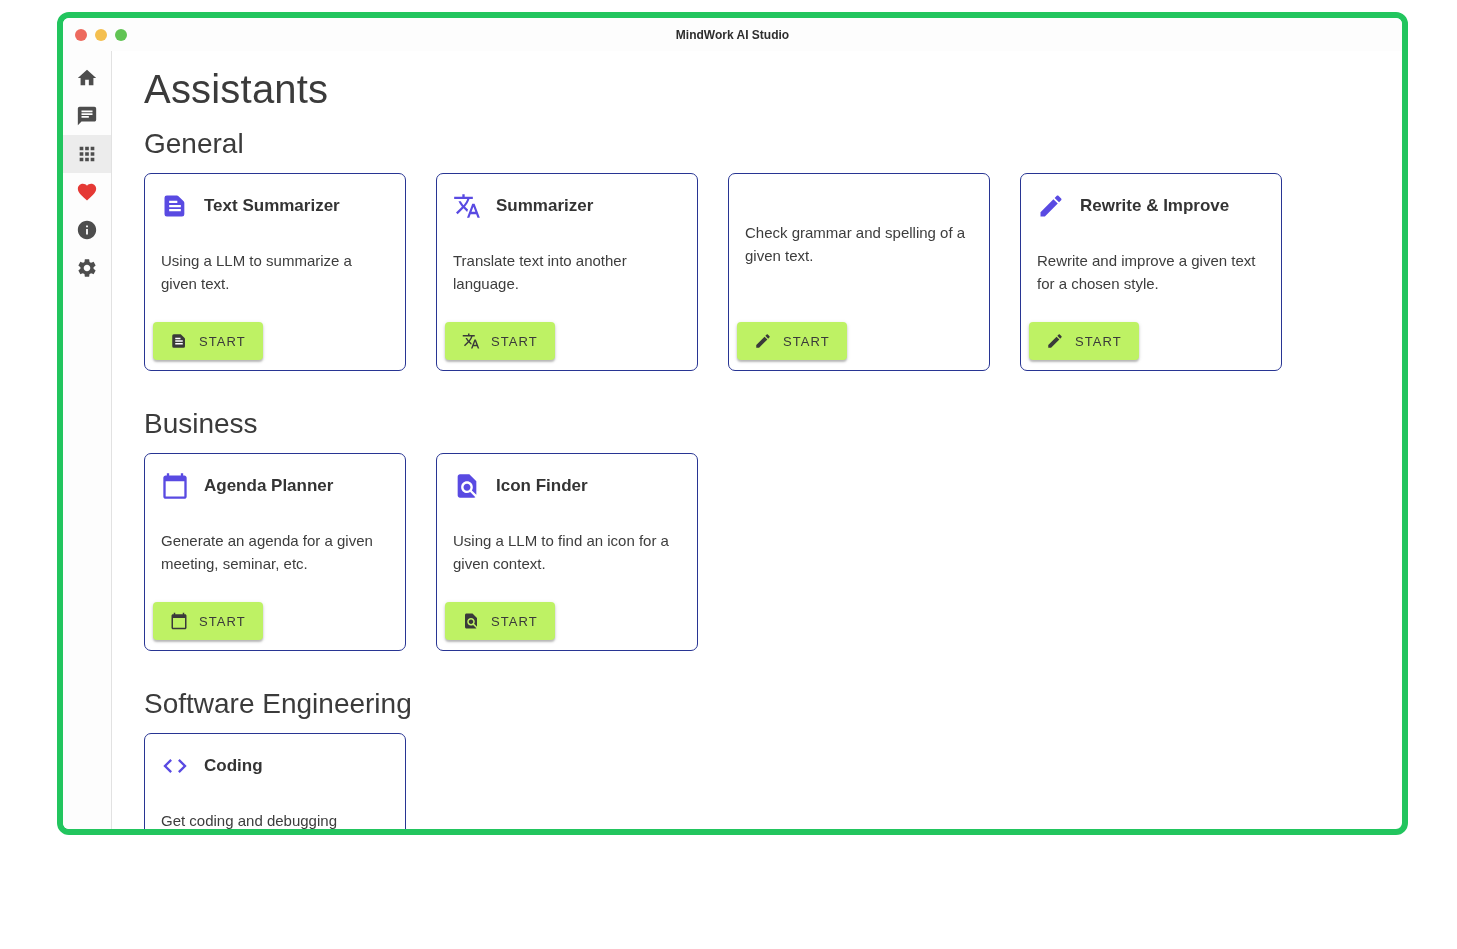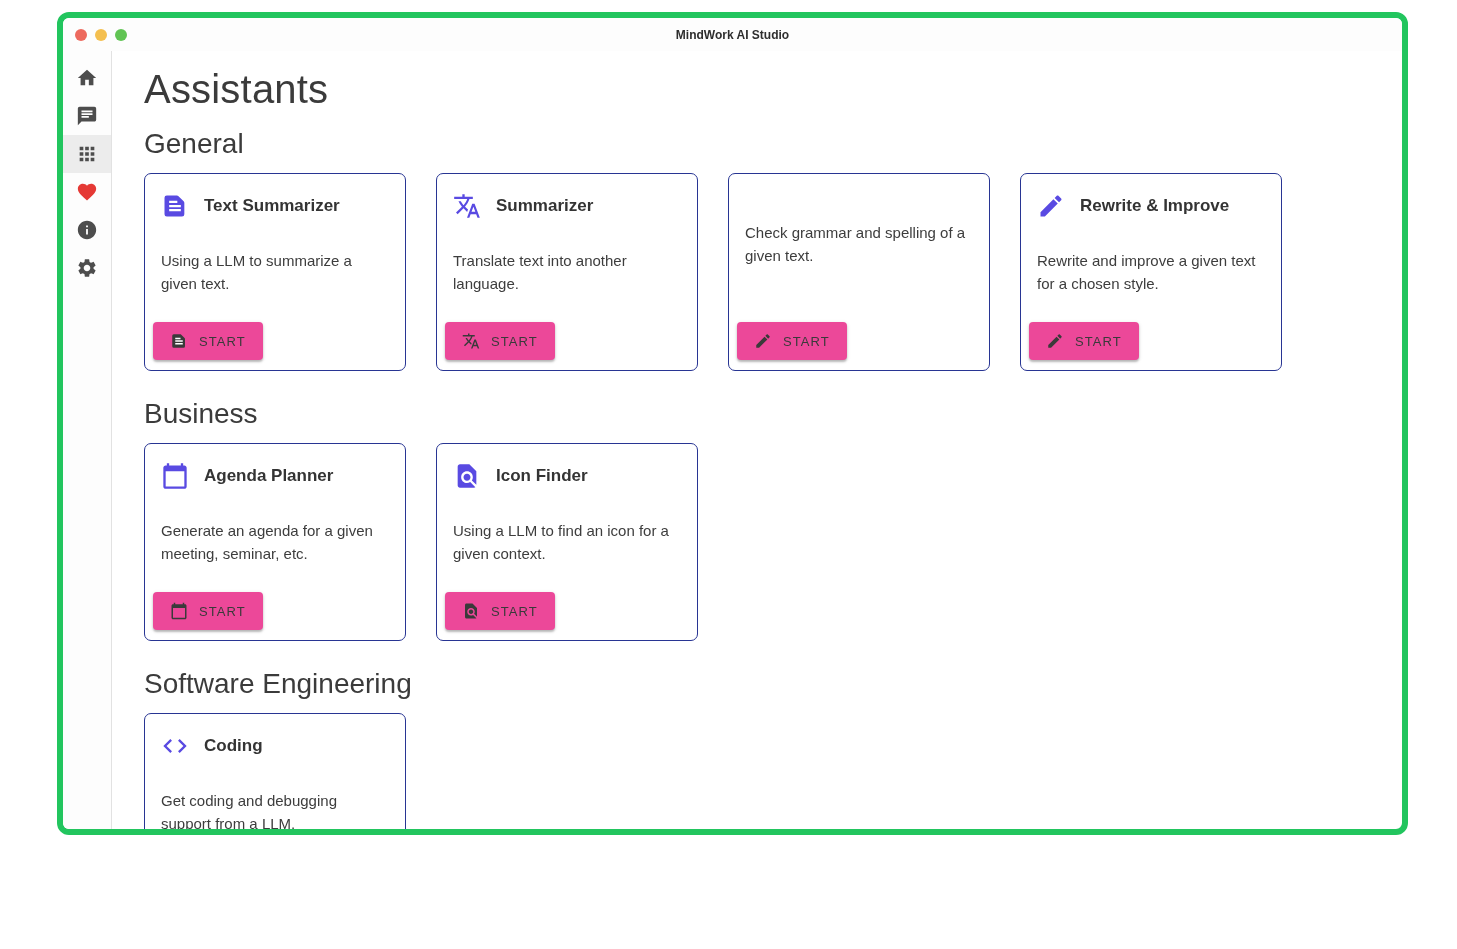--- a/index.html
+++ b/index.html
@@ -40,21 +40,21 @@
     color: #4d4d4d; cursor: pointer;
   }
   .side-item.selected { background: #ececec; }
   .side-item .icon { width: 22px; height: 22px; display: block; }
   .side-item .icon svg { width: 100%; height: 100%; display: block; }
 
   
   .content { flex: 1; padding: 10px 24px 24px 32px; overflow: hidden; }
   .page-title { font-size: 40px; font-weight: 400; color: #3b3b3b; margin: 6px 0 16px; letter-spacing: 0.2px; }
   .section-title { font-size: 28px; font-weight: 400; color: #3b3b3b; margin: 0 0 13px; }
-  .section { margin-bottom: 27px; }
+  .section { margin-bottom: 37px; }
   .cards-row { display: flex; gap: 30px; }
 
   .card {
     width: 262px; height: 198px;
     border: 1px solid var(--card-border, #283593);
     border-radius: 7px;
     position: relative;
     padding: 18px 16px;
     background: #fff;
   }
@@ -62,21 +62,21 @@
   .card-icon { width: 28px; height: 28px; color: var(--accent, #594AE2); flex: 0 0 auto; }
   .card-icon svg { width: 100%; height: 100%; display: block; }
   .card-title { font-size: 17px; font-weight: 600; color: #343434; }
   .card-desc {
     margin-top: 30px; font-size: 15px; color: #3d3d3d;
     line-height: 1.5; padding-right: 4px;
   }
   .card-btn {
     position: absolute; left: 8px; bottom: 10px;
     display: inline-flex; align-items: center; gap: 11px;
-    background: #ec4899; border: none; border-radius: 4px;
+    background: #bef264; border: none; border-radius: 4px;
     padding: 10px 17px; cursor: pointer;
     box-shadow: 0 2px 2px rgba(0,0,0,0.22), 0 1px 4px rgba(0,0,0,0.12);
     font-family: "Liberation Sans", sans-serif;
     text-align: center;
   }
   .btn-icon { width: 18px; height: 18px; color: #3a3a3a; }
   .btn-icon svg { width: 100%; height: 100%; display: block; }
   .btn-label { font-size: 13px; font-weight: 500; letter-spacing: 1.1px; color: #3a3a3a; }
 </style>
 </head>

